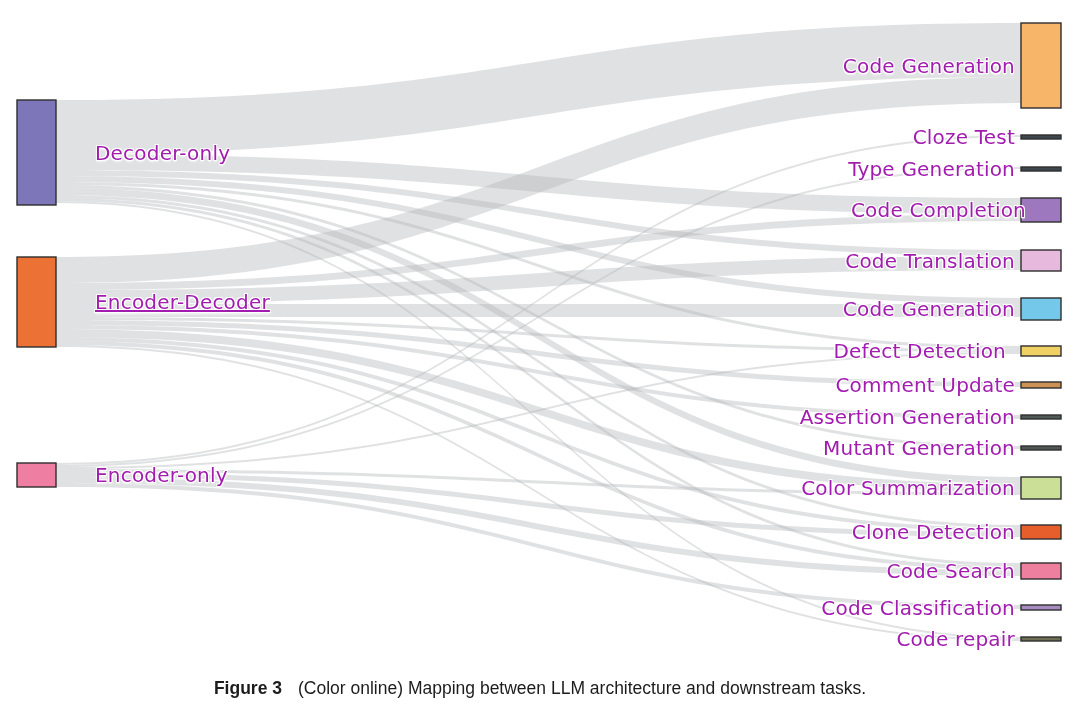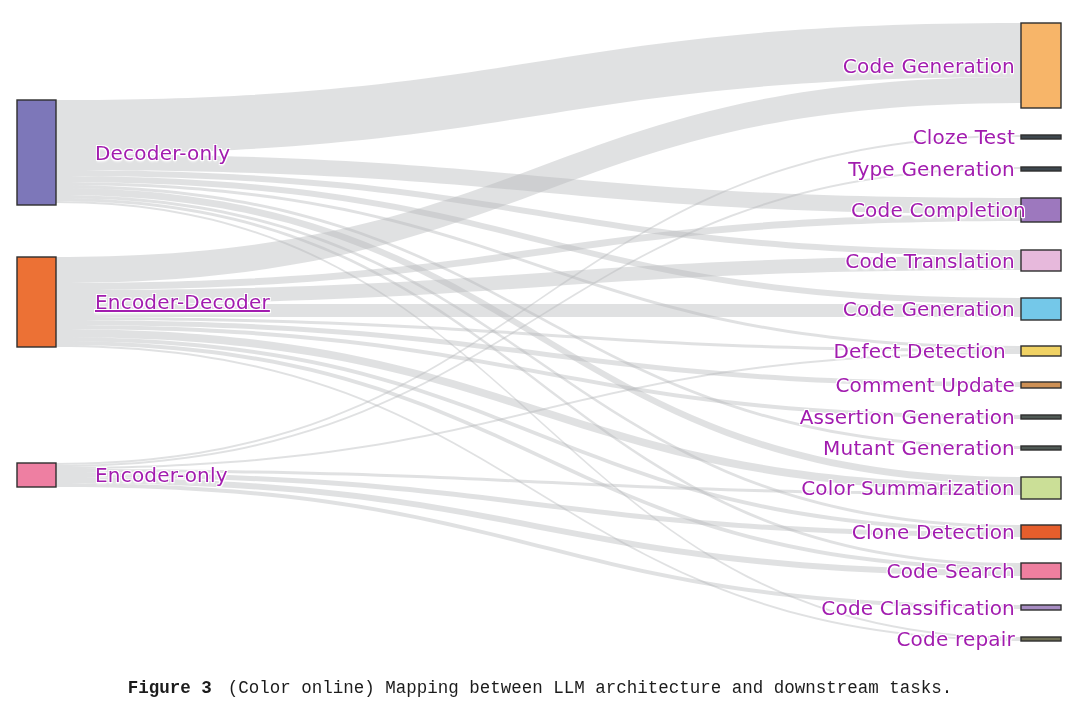--- a/index.html
+++ b/index.html
@@ -32,21 +32,21 @@
     letter-spacing: 0.2px;
   }
   .node-label.left { text-align: right; margin-left: 33px; }
   .node-label.right { text-align: right; }
   .caption {
     position: absolute;
     left: 0;
     width: 1080px;
     top: 678px;
     text-align: center;
-    font-family: Liberation Mono, monospace;
+    font-family: Liberation Sans, sans-serif;
     font-size: 17.5px;
     color: #1c1c1c;
   }
   .caption .cap-label {
     font-weight: bold;
     margin-right: 16px;
   }
 </style>
 </head>
 <body>

